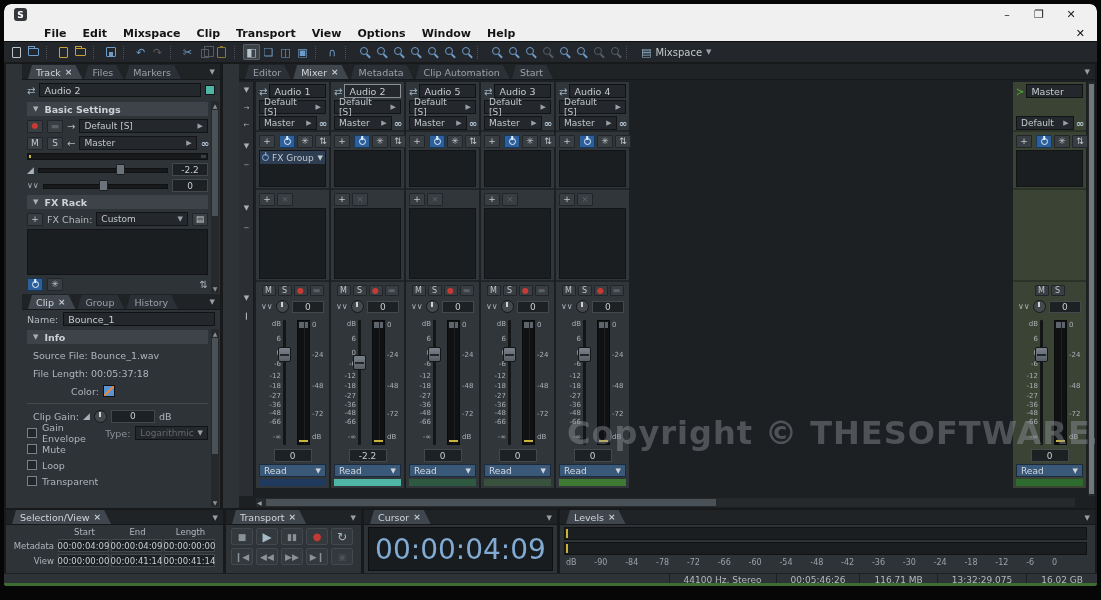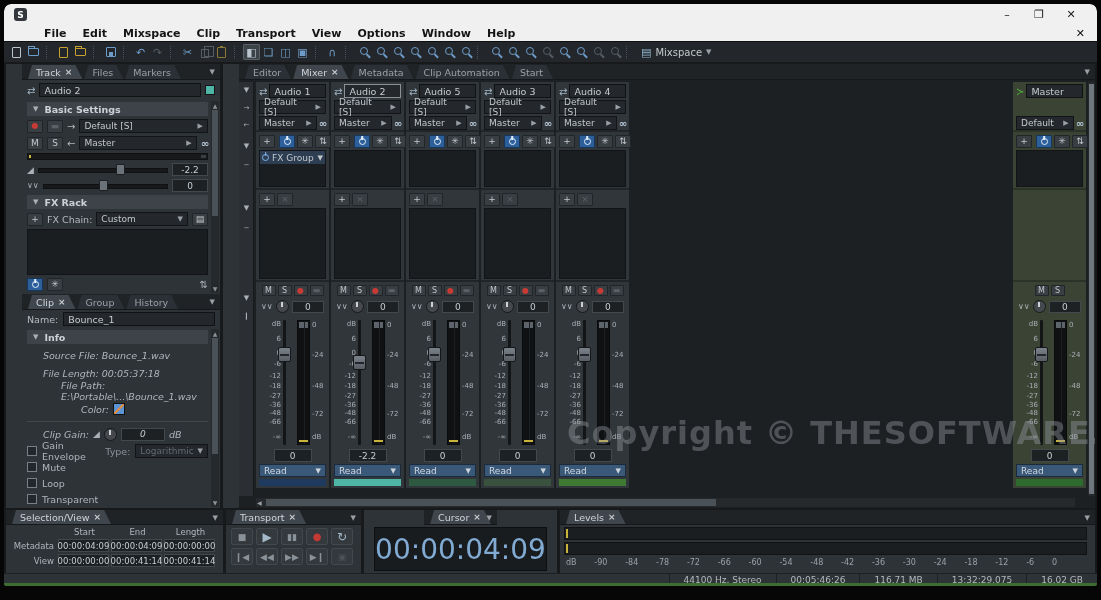--- a/index.html
+++ b/index.html
@@ -106,21 +106,21 @@
   .hslider { flex:1; height:11px; position:relative; }
   .hslider::before { content:''; position:absolute; left:0; right:0; top:4px; height:3px;
     background:#17191b; border:1px solid #0f1113; }
   .hhandle { position:absolute; top:0; width:9px; height:11px; background:#6c7279;
     border:1px solid #1c1f22; border-radius:1px; }
   .listbox { background:#1b1e21; border:1px solid #121417; }
   .updown { margin-left:auto; color:#aeb4ba; font-size:10px; }
 
   .namerow { display:flex; align-items:center; gap:5px; padding:2px 5px; }
   .lp-info { position:relative; flex:1; padding:0 12px 0 5px; overflow:hidden; }
-  .info-line { font-size:9.5px; color:#b0b5bb; height:14px; display:flex; align-items:center; gap:4px; margin:4px 16px;font-style:italic;}
+  .info-line { font-size:9.5px; color:#b0b5bb; height:14px; display:flex; align-items:center; gap:4px; margin:4px 6px;}
   .ind1 { padding-left:18px; } .ind2 { padding-left:38px; }
   .swatch { width:12px; height:12px; border:1px solid #0f1113;
     background:linear-gradient(135deg,#5a94d4 44%,#de8a47 44%,#de8a47 58%,#5a94d4 58%); }
   .divider { height:1px; background:#43484d; margin:5px 0; }
   .check-row { display:flex; align-items:center; gap:5px; font-size:9.5px; color:#b0b5bb; margin:4px 0; height:12px;}
   .voltri { color:#aab0b6; font-size:9px; }
 
   
   .mixer-panel { flex:1; display:flex; flex-direction:column; }
   .mixer-body { position:relative; flex:1; background:#1d2023; overflow:hidden; }
@@ -184,21 +184,21 @@
   .sel-row .rowlbl { width:48px; text-align:right; padding-right:4px; }
   .sel-row .vb { width:51px; margin-right:2px; font-size:8.5px; }
   .transport-panel { width:135px; }
   .tp-btns { padding:3px 5px; display:flex; flex-direction:column; gap:3px; }
   .tp-row { display:flex; gap:3px; }
   .tp-btn { width:22px; height:17px; background:#34393e; border:1px solid #43484e; border-radius:2px;
     display:flex; align-items:center; justify-content:center; font-size:9px; color:#8a9299; }
   .tp-btn.big { font-size:12px; color:#a5bac9; }
   .tp-btn.rec { color:#c33a35; font-size:10px; }
   .tp-btn.dis { color:#4c5257; }
-  .cursor-panel { width:193px;align-items:center; }
+  .cursor-panel { width:193px; }
   .cursor-display { margin:2px 4px; flex:1; background:#191c1f; border:1px solid #0d0f11;
     display:flex; align-items:center; justify-content:center; font-size:28px; color:#82abd4; }
   .levels-panel { flex:1; }
   .levels-body { padding:2px 8px 0 4px; }
   .lv-bar { height:13px; background:#1b1e21; border:1px solid #101214; position:relative; margin-bottom:2px;}
   .lv-bar::before { content:''; position:absolute; left:1px; top:1px; bottom:1px; width:2px; background:#c8b43a; }
   .lv-scale { display:flex; justify-content:space-between; font-size:8px; color:#9ba1a7;
     padding:1px 30px 0 2px; }
 
   
@@ -441,21 +441,20 @@
         <div class="ninput flex1">Bounce_1</div>
       </div>
 
       <div class="lp-info">
         <div class="sec-header">
           <span class="tri">▼</span>
           <span>Info</span>
         </div>
         <div class="info-line">Source File: Bounce_1.wav</div>
         <div class="info-line">File Length: 00:05:37:18</div>
-        <div class="info-line ind1">File Path: E:\Portable\...\Bounce_1.wav</div>
         <div class="info-line ind2">
           <span>Color:</span>
           <span class="swatch"></span>
         </div>
         <div class="divider"></div>
         <div class="info-line">
           <span>Clip Gain:</span>
           <span class="voltri">◢</span>
           <span class="knob"></span>
           <div class="vb" style="width:44px">0</div>

